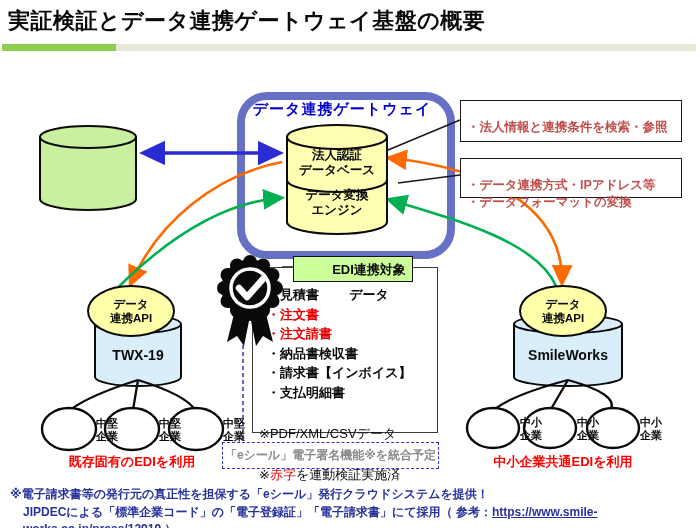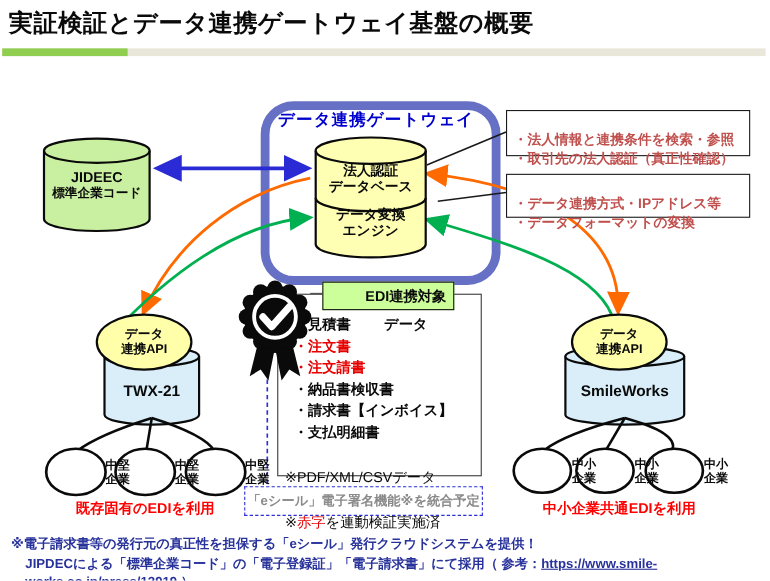--- a/index.html
+++ b/index.html
@@ -136,28 +136,23 @@
       <ellipse cx="550" cy="428" rx="26" ry="20"></ellipse>
       <ellipse cx="613" cy="428" rx="26" ry="20"></ellipse>
     </g>
   </svg>
 
   <div id="gw-db-label" class="abs pre ctr cyl-label">法人認証
 データベース</div>
   <div id="gw-engine-label" class="abs pre ctr cyl-label">データ変換
 エンジン</div>
 
-  <div id="jideec-label" class="abs ctr">
-    <div class="l1">JIDEEC</div>
-    <div class="l2">標準企業コード</div>
-  </div>
 
   <div id="callout-box-1" class="abs callout-box">
     <div class="line">・法人情報と連携条件を検索・参照</div>
-    <div class="line">・取引先の法人認証（真正性確認）</div>
   </div>
   <div id="callout-box-2" class="abs callout-box">
     <div class="line">・データ連携方式・IPアドレス等</div>
     <div class="line">・データフォーマットの変換</div>
   </div>
 
   <div id="edi-box" class="abs">
     <div class="item">・見積書</div>
     <div class="item red">・注文書</div>
     <div class="item red">・注文請書</div>
@@ -171,21 +166,21 @@
   </div>
   <div id="edi-header" class="abs">EDI連携対象データ</div>
 
   <div id="eseal-box" class="abs">「eシール」電子署名機能※を統合予定</div>
 
   <div id="left-api-label" class="abs pre ctr api-label">データ
 連携API</div>
   <div id="right-api-label" class="abs pre ctr api-label">データ
 連携API</div>
 
-  <div id="left-platform-name" class="abs ctr platform-name">TWX-21</div>
+  <div id="left-platform-name" class="abs ctr platform-name">TWX-19</div>
   <div id="right-platform-name" class="abs ctr platform-name">SmileWorks</div>
 
   <div class="abs pre ctr company-label" style="left:44px;top:417px;width:50px;">中堅
 企業</div>
   <div class="abs pre ctr company-label" style="left:107px;top:417px;width:50px;">中堅
 企業</div>
   <div class="abs pre ctr company-label" style="left:171px;top:417px;width:50px;">中堅
 企業</div>
   <div class="abs pre ctr company-label" style="left:468px;top:416px;width:50px;">中小
 企業</div>

